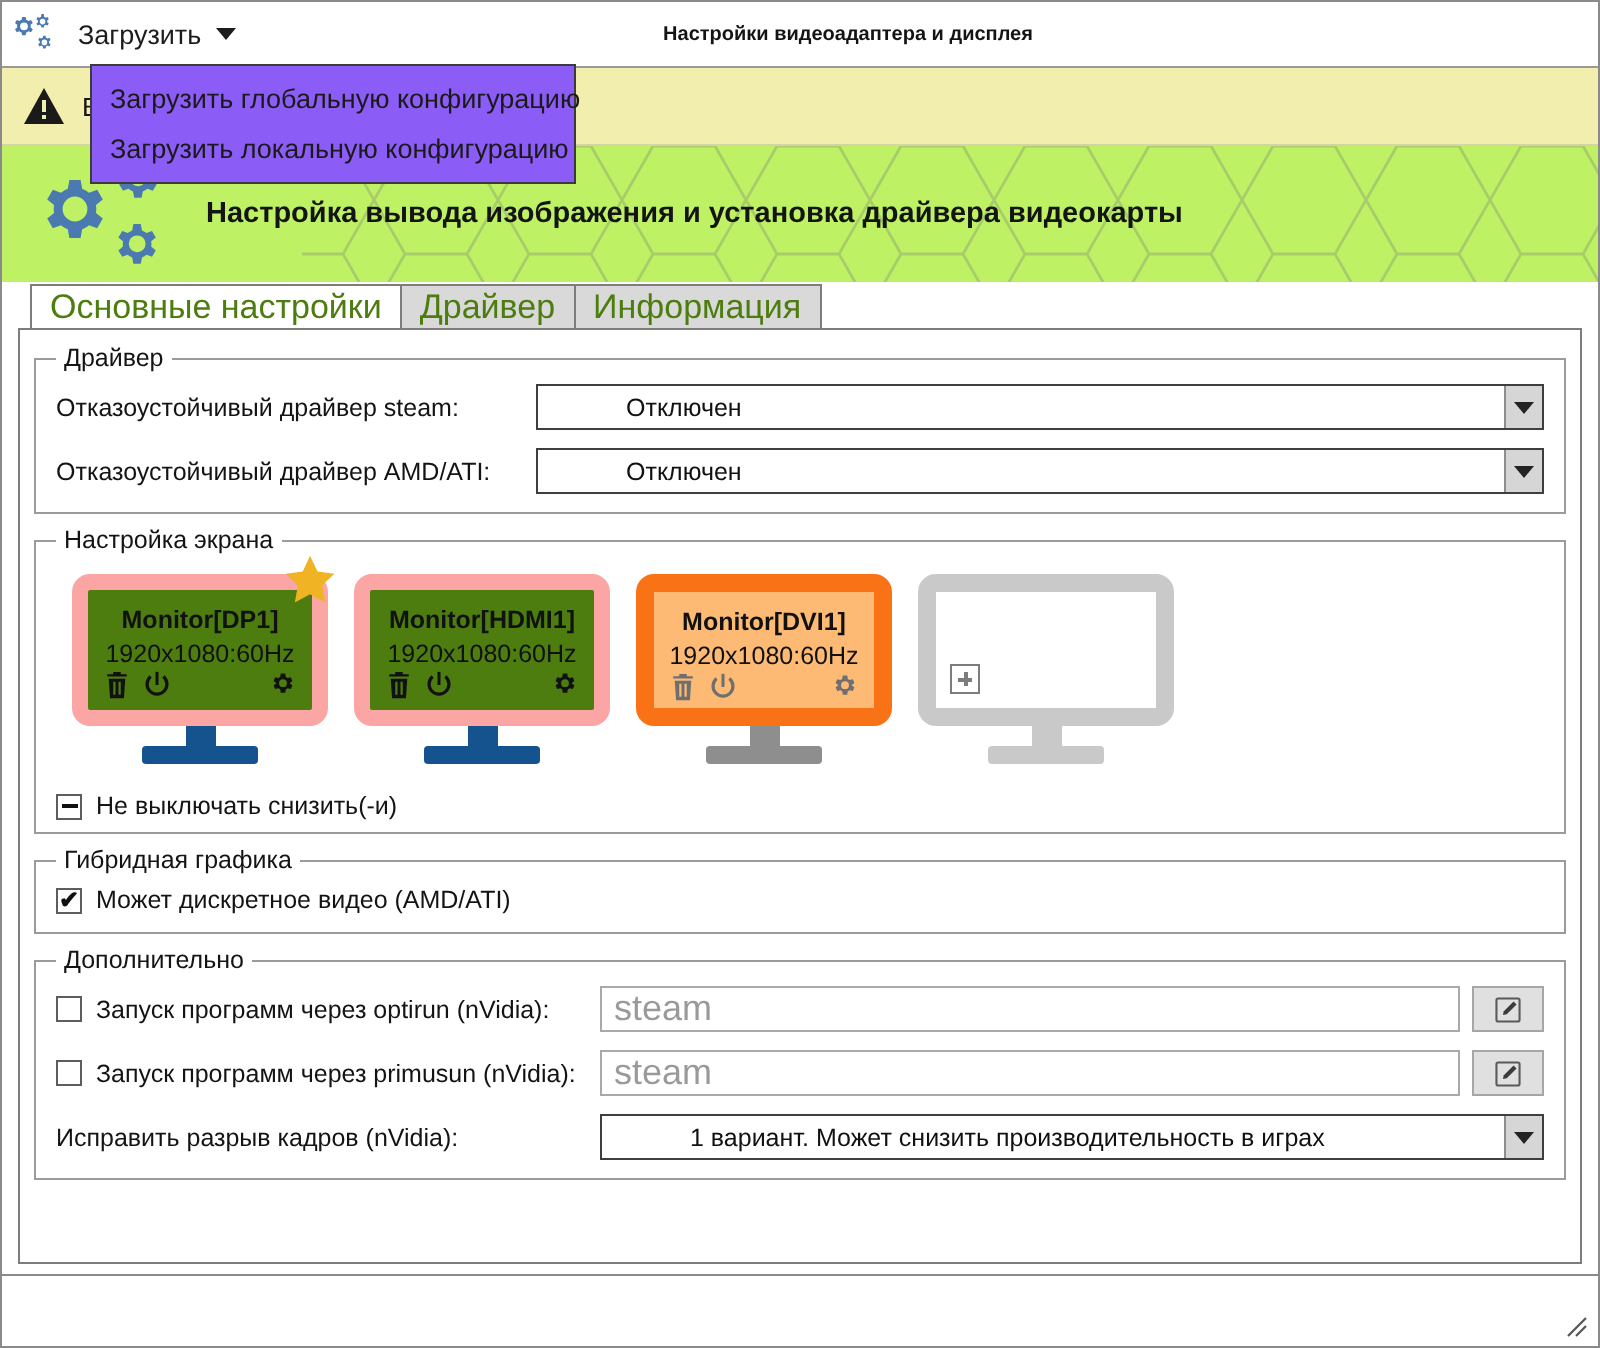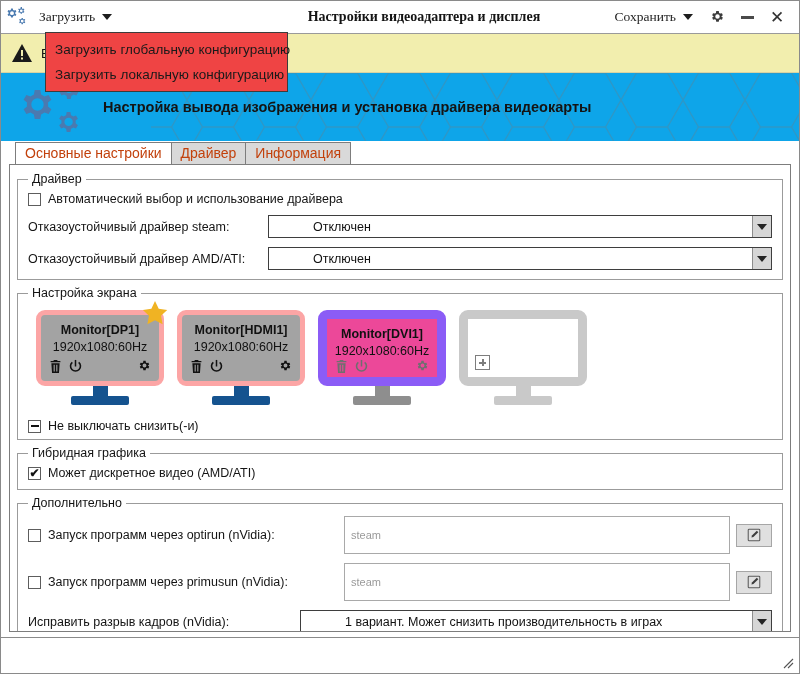--- a/index.html
+++ b/index.html
@@ -21,46 +21,45 @@
 
   
   .titlebar {
     position: relative;
     height: 33px;
     background: #ffffff;
     border-bottom: 1px solid #9a9a9a;
     display: flex; align-items: center;
     flex: 0 0 33px;
     z-index: 40;
-    font-family: Liberation Serif, serif;
   }
   .app-icon { width: 34px; display: flex; justify-content: center; align-items: center; }
   .menu-btn {
     display: flex; align-items: center; gap: 7px;
     padding: 3px 8px 3px 4px;
     font-size: 13.5px; color: #1d1d1d; cursor: default;
   }
   .caret { width: 0; height: 0; border-left: 5px solid transparent; border-right: 5px solid transparent; border-top: 6px solid #1d1d1d; }
   .title-text {
     position: absolute; left: 0; right: 0; text-align: center;
-    font-size: 14px; font-weight: 700; color: #141414;
+    font-size: 10px; font-weight: 700; color: #141414;
     pointer-events: none;
     padding-left: 48px;
   }
   .tb-right { margin-left: auto; display: flex; align-items: center; gap: 2px; padding-right: 8px; z-index: 2; }
   .tb-icon-btn { width: 28px; height: 28px; display:flex; align-items:center; justify-content:center; cursor: default; }
   .tb-close { font-size: 17px; color: #333; line-height: 1; }
   .tb-min { width: 13px; height: 3px; background: #4a4a4a; }
 
   
   .dropdown {
     position: absolute;
     left: 44px; top: 31px;
     width: 243px;
-    background: #ef4444;
+    background: #8b5cf6;
     border: 1px solid #3c3c3c;
     z-index: 60;
     padding: 4px 0;
   }
   .dd-item { padding: 5px 9px; font-size: 13.5px; color: #1a1a1a; white-space: nowrap; cursor: default; }
 
   
   .warnbar {
     position: relative;
     height: 39px; flex: 0 0 39px;
@@ -69,21 +68,21 @@
     display: flex; align-items: center; gap: 8px;
     padding-left: 10px;
     z-index: 10;
   }
   .warn-text { font-size: 13px; color: #151515; }
 
   
   .banner {
     position: relative;
     height: 68px; flex: 0 0 68px;
-    background: #0ea5e9;
+    background: #bef264;
     display: flex; align-items: center;
     overflow: hidden;
   }
   .hexpattern {
     position: absolute; inset: 0;
     opacity: 0.30;
     pointer-events: none;
   }
   .banner-logo { position: relative; z-index: 2; margin-left: 22px; margin-right: 18px; }
   .banner-title {
@@ -97,22 +96,22 @@
     display: flex; align-items: flex-end;
     padding-left: 14px;
     height: 23px; flex: 0 0 23px;
     z-index: 5;
   }
   .tab {
     border: 1px solid #7d7d7d;
     border-bottom: none;
     background: #d9d9d9;
     padding: 3px 9px 3px 9px;
-    font-size: 14px;
-    color: #c2410c;
+    font-size: 17px;
+    color: #4d7c0f;
     margin-right: -1px;
     cursor: default;
     line-height: 15px;
   }
   .tab.active { background: #ffffff; position: relative; z-index: 3; }
 
   
   .tabbody {
     flex: 1 1 auto;
     border: 1px solid #7d7d7d;
@@ -162,29 +161,28 @@
     background: #d6d6d6;
     border-left: 1px solid #8d8d8d;
     display: flex; align-items: center; justify-content: center;
     flex: 0 0 19px;
   }
   .combo .arrow i { width:0;height:0;border-left:5px solid transparent;border-right:5px solid transparent;border-top:6px solid #232323; }
 
   
   .tfield {
     flex: 1 1 auto;
-    height: 38px;
+    height: 23px;
     border: 1px solid #a9a9a9;
     background: #ffffff;
     display: flex; align-items: center;
     padding: 0 6px;
-    font-size: 11px;
+    font-size: 18px;
     color: #9a9a9a;
     cursor: text;
-    margin-left: 44px;
   }
   .editbtn {
     width: 36px; height: 23px;
     background: #e0e0e0;
     border: 1px solid #a6a6a6;
     display: flex; align-items: center; justify-content: center;
     margin-left: 6px;
     flex: 0 0 36px;
     cursor: default;
   }
@@ -192,22 +190,22 @@
   
   .monitors { display: flex; gap: 13px; padding: 4px 0 2px 8px; }
   .mon-wrap { position: relative; width: 128px; }
   .mon-screen {
     border-radius: 9px;
     padding: 8px 7px 7px 7px;
     height: 76px;
     display: flex; flex-direction: column;
     cursor: default;
   }
-  .mon-screen.blue { border: 5px solid #fca5a5; background: #a3a3a3; }
-  .mon-screen.gray { border: 9px solid #8b5cf6; background: #ec4899; }
+  .mon-screen.blue { border: 8px solid #fca5a5; background: #4d7c0f; }
+  .mon-screen.gray { border: 9px solid #f97316; background: #fdba74; }
   .mon-screen.empty { border: 9px solid #c9c9c9; background: #ffffff; }
   .mon-name { font-size: 12.5px; font-weight: 700; text-align: center; color: #111; line-height: 15px; }
   .mon-res  { font-size: 12.5px; font-weight: 400; text-align: center; color: #111; line-height: 16px; margin-top: 1px; }
   .mon-icons { display: flex; align-items: center; margin-top: auto; }
   .mon-icons .sp { flex: 1 1 auto; }
   .mon-stand { display: flex; flex-direction: column; align-items: center; }
   .mon-neck { width: 15px; height: 10px; }
   .mon-base { width: 58px; height: 9px; border-radius: 2px; }
   .blue-fill { background: #15538f; }
   .gray-fill { background: #8e8e8e; }
@@ -249,37 +247,20 @@
       </svg>
     </div>
 
     <div class="menu-btn">
       <span>Загрузить</span>
       <span class="caret"></span>
     </div>
 
     <div class="title-text">Настройки видеоадаптера и дисплея</div>
 
-    <div class="tb-right">
-      <div class="menu-btn">
-        <span>Сохранить</span>
-        <span class="caret"></span>
-      </div>
-      <div class="tb-icon-btn">
-        <svg width="17" height="17" viewBox="0 0 16 16">
-          <path fill="#3b3b3b" d="M14 9.1l-1.5-1.1V8l1.5-1.1-.8-2-1.8.4a4.8 4.8 0 0 0-.9-.6l-.3-1.8H7.8l-.3 1.8c-.3.1-.6.3-.9.6l-1.8-.4-.8 2L5.5 8v.1L4 9.1l.8 2 1.8-.4c.3.2.6.4.9.6l.3 1.8h2.4l.3-1.8c.3-.1.6-.3.9-.6l1.8.4zM9 10.1A2.1 2.1 0 1 1 9 5.9a2.1 2.1 0 0 1 0 4.2z" transform="translate(-1 -1)"></path>
-        </svg>
-      </div>
-      <div class="tb-icon-btn">
-        <span class="tb-min"></span>
-      </div>
-      <div class="tb-icon-btn">
-        <span class="tb-close">✕</span>
-      </div>
-    </div>
   </div>
 
   <div class="dropdown">
     <div class="dd-item">Загрузить глобальную конфигурацию</div>
     <div class="dd-item">Загрузить локальную конфигурацию</div>
   </div>
 
   <div class="warnbar">
     <svg width="22" height="20" viewBox="0 0 22 20">
       <path fill="#1a1a1a" d="M11 1L21 19H1z"></path>
@@ -315,24 +296,20 @@
     <div class="tab active">Основные настройки</div>
     <div class="tab">Драйвер</div>
     <div class="tab">Информация</div>
   </div>
 
   <div class="tabbody">
 
     <fieldset>
       <legend>Драйвер</legend>
 
-      <div class="row">
-        <span class="cb"></span>
-        <span class="lbl">Автоматический выбор и использование драйвера</span>
-      </div>
 
       <div class="row">
         <span class="lbl" style="width:240px">Отказоустойчивый драйвер steam:</span>
         <div class="combo">
           <span class="val">Отключен</span>
           <span class="arrow">
               <i></i>
             </span>
         </div>
       </div>

